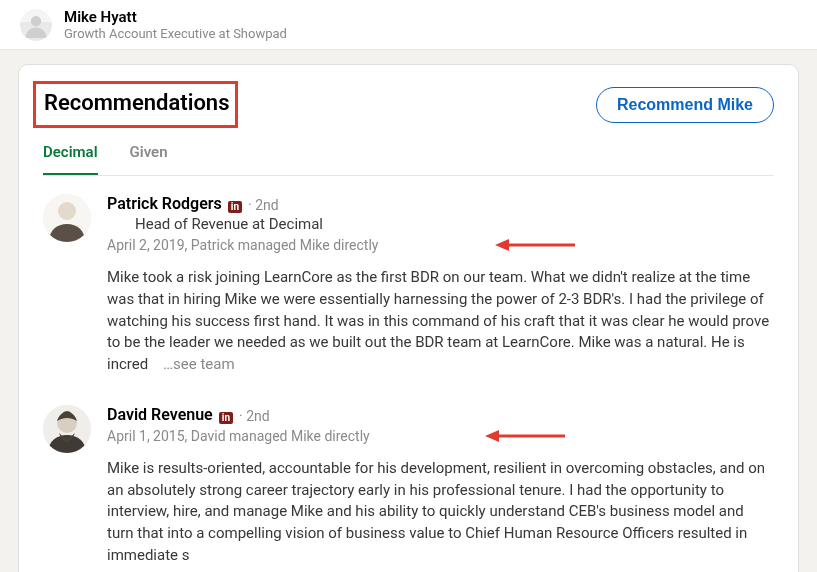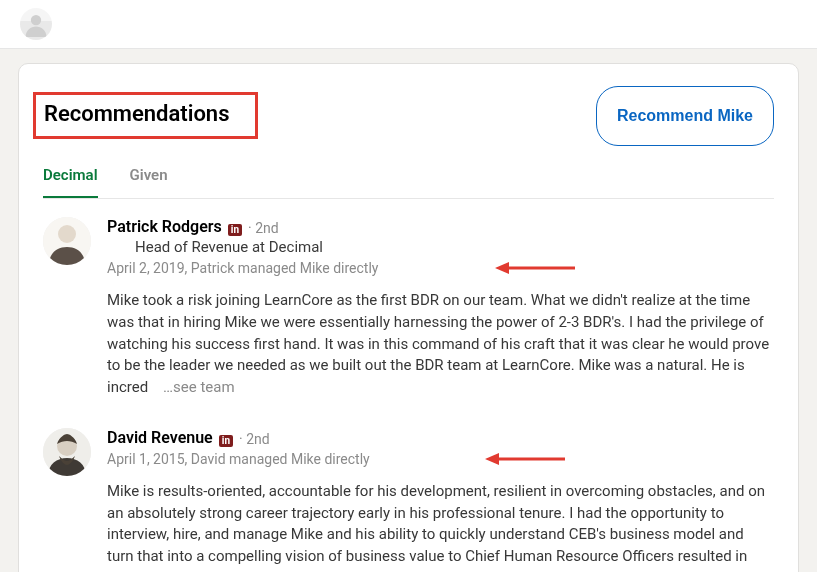--- a/index.html
+++ b/index.html
@@ -36,31 +36,31 @@
     border:1px solid #e0dfdd;
     border-radius:10px;
     padding:22px 24px 20px;
     position:relative;
   }
 
   .card-top { display:flex; align-items:center; justify-content:space-between; margin-bottom:10px;}
   .section-title { font-size:22px; font-weight:600; color:#000; }
   .section-title-wrap {
     border: 3px solid #e13a30;
-    padding: 6px 26px 10px 8px;
+    padding: 6px 6px 10px 8px;
     margin:-8px 8px -6px -10px;
   }
 
   .recommend-btn {
     border:1.5px solid #0a66c2;
     color:#0a66c2;
     background:transparent;
     font-weight:600;
     font-size:16px;
-    padding:20px 20px;
+    padding:8px 20px;
     border-radius:22px;
     cursor:pointer;
   }
 
   .tabs { display:flex; gap:32px; border-bottom:1px solid #e6e6e6; margin-top:8px;}
   .tab {
     font-size:15px; font-weight:600; color:#8a8a8a;
     padding:10px 0 12px; cursor:pointer;
     border-bottom:2px solid transparent;
   }
@@ -98,20 +98,24 @@
 </style>
 </head>
 <body>
 
 <div class="header">
   <div class="header-avatar">
     <svg viewBox="0 0 40 40">
         <circle cx="20" cy="14" r="8" fill="#cfcfcf"></circle>
         <path d="M4 40c0-10 8-16 16-16s16 6 16 16" fill="#cfcfcf"></path>
       </svg>
+  </div>
+  <div class="header-text">
+    <span class="header-name">Mike Hyatt</span>
+    <span class="header-sub">Growth Account Executive at Showpad</span>
   </div>
 </div>
 
 <div class="card">
 
   <div class="card-top">
     <div class="section-title-wrap">
       <h2 class="section-title">Recommendations</h2>
     </div>
     <button class="recommend-btn">Recommend Mike</button>

